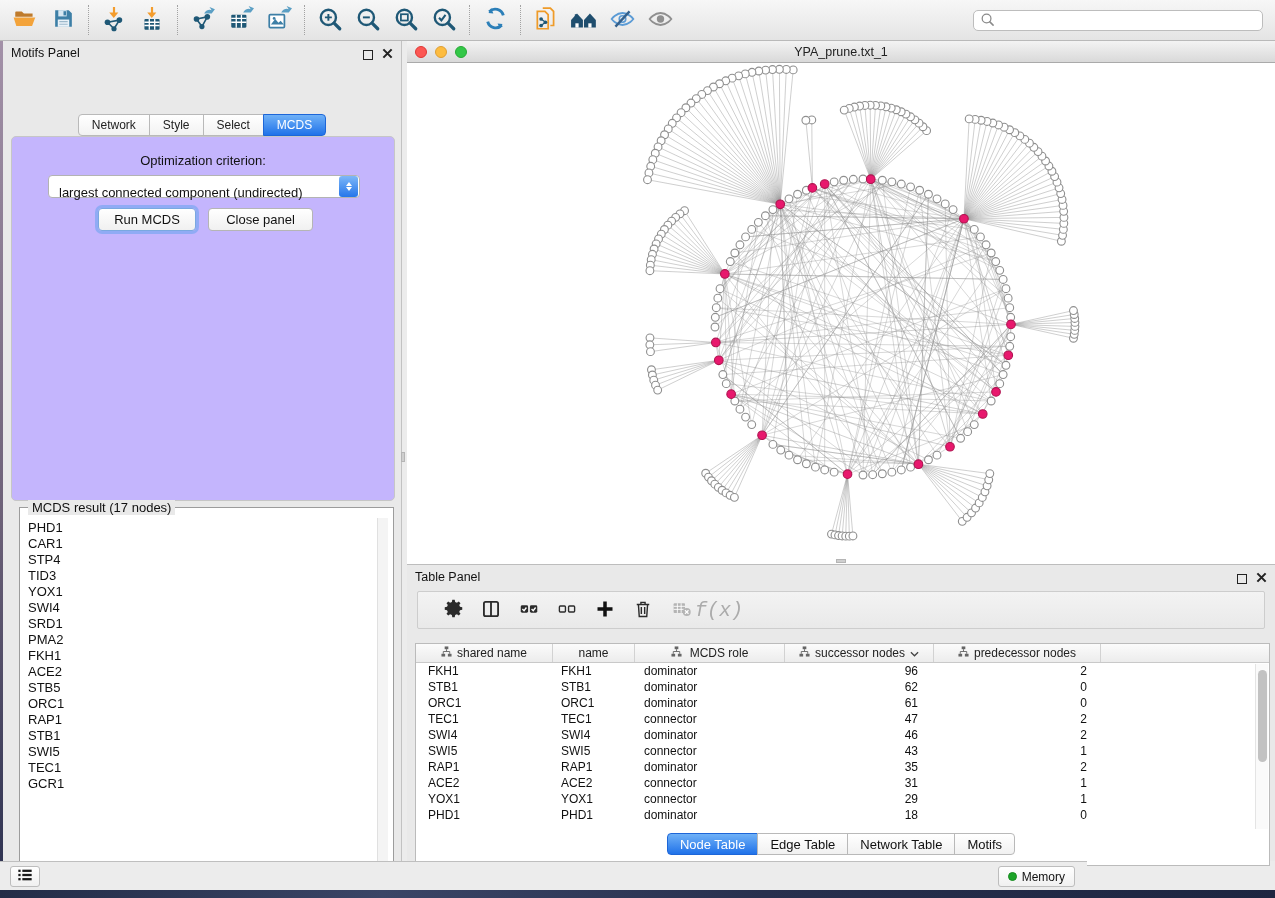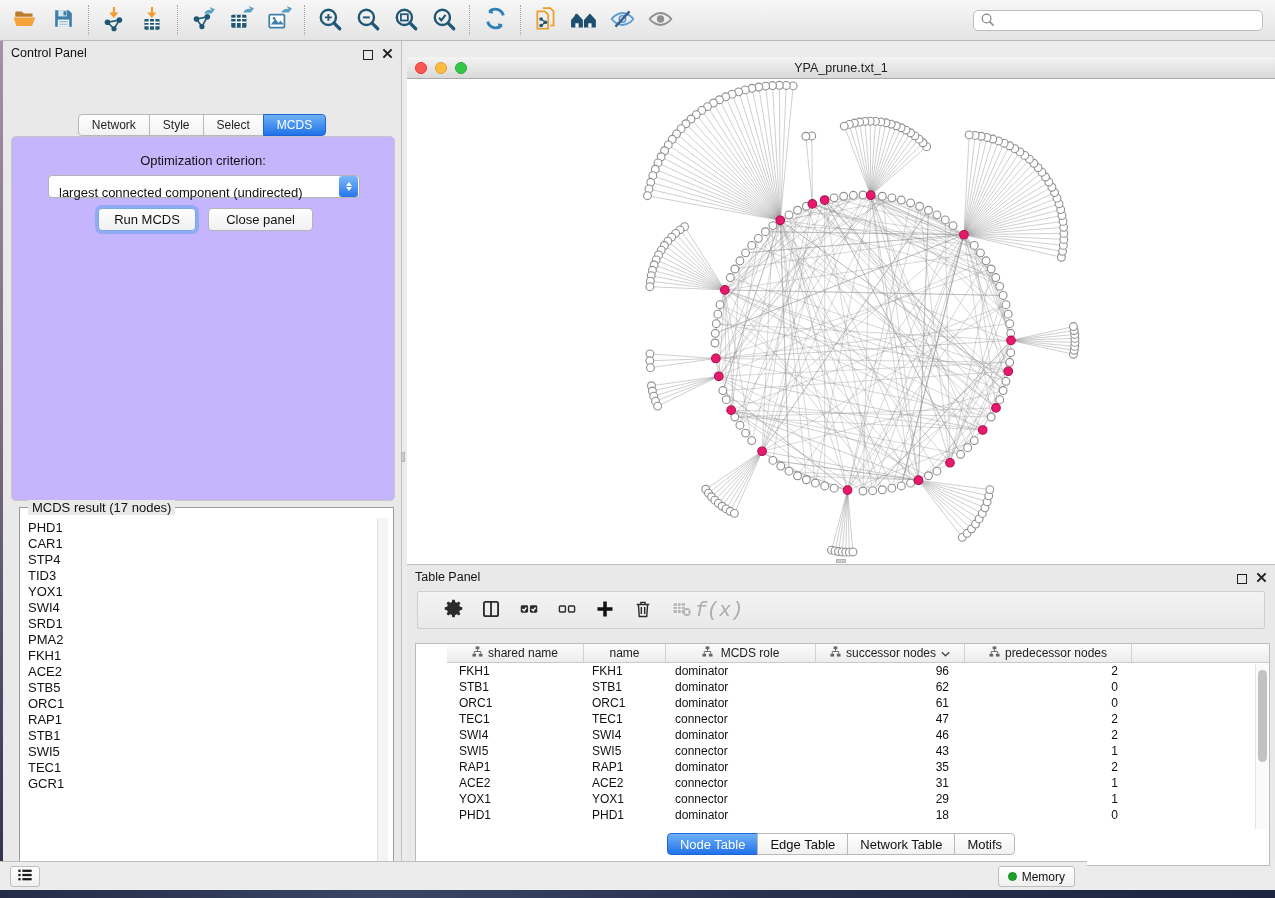--- a/index.html
+++ b/index.html
@@ -38,35 +38,35 @@
   .cp-btn{position:absolute;top:71px;height:23px;background:linear-gradient(#ffffff,#f0f0f0);border:1px solid #b5b5b5;border-radius:4px;font-size:13px;color:#111;display:flex;align-items:center;justify-content:center;font-family:inherit;}
   #run-btn{left:86px;width:98px;box-shadow:0 0 0 3px rgba(110,165,240,.6);border-color:#7aa8e0;}
   #closepanel-btn{left:196px;width:105px;}
   #mcds-fieldset{position:absolute;left:16px;top:466px;width:375px;height:372px;border:1px solid #9c9c9c;background:#fff;}
   #mcds-legend{position:absolute;left:8px;top:-8px;background:#e9e9e9;padding:0 4px;font-size:13px;color:#111;}
   #mcds-list{position:absolute;left:1px;top:10px;width:358px;height:355px;overflow:hidden;padding:2px 0 0 7px;}
   .mcds-item{font-size:13px;line-height:16px;color:#111;}
   #mcds-scroll{position:absolute;right:5px;top:10px;width:11px;height:355px;background:#f4f4f4;border-left:1px solid #e0e0e0;}
 
   
-  #network-panel{position:absolute;left:407px;top:57px;width:868px;height:661px;background:#fff;}
+  #network-panel{position:absolute;left:407px;top:41px;width:868px;height:661px;background:#fff;}
   #net-titlebar{position:absolute;left:0;top:0;width:100%;height:22px;background:linear-gradient(#f3f3f3,#d9d9d9);border-bottom:1px solid #aaa;display:flex;align-items:center;}
   .tl{width:12px;height:12px;border-radius:50%;margin-left:8px;}
   .tl.red{background:#fc5753;border:1px solid #df3734;}
   .tl.yellow{background:#fdbc40;border:1px solid #de9f34;}
   .tl.green{background:#33c748;border:1px solid #27aa35;}
   #net-title{position:absolute;left:0;width:100%;text-align:center;font-size:12.5px;color:#222;}
   #net-svg{position:absolute;left:0;top:22px;}
 
   
   #table-panel{position:absolute;left:407px;top:564px;width:868px;height:297px;background:#e9e9e9;border-top:1px solid #bdbdbd;}
   #tp-toolbar{position:absolute;left:10px;top:26px;width:848px;height:38px;background:linear-gradient(#f3f3f3,#e9e9e9);border:1px solid #cdcdcd;border-radius:2px;display:flex;align-items:center;padding-left:16px;gap:0;}
   .tp-ico{width:38px;height:30px;display:flex;align-items:center;justify-content:center;}
   .fx{font-family:Liberation Mono, monospace;font-style:italic;font-size:20px;color:#ababab;}
-  #node-table{position:absolute;left:8px;top:78px;width:855px;height:223px;background:#fff;border:1px solid #bbb;padding-left:31px;}
+  #node-table{position:absolute;left:8px;top:78px;width:855px;height:223px;background:#fff;border:1px solid #bbb;}
   #nt-head{display:flex;height:19px;background:linear-gradient(#fbfbfb,#ececec);border-bottom:1px solid #c9c9c9;}
   .th{position:relative;display:flex;align-items:center;justify-content:center;border-right:1px solid #d2d2d2;font-size:12px;color:#222;gap:5px;}
   .th .tree{position:static;}
   .c0{width:137px;}.c1{width:82px;}.c2{width:150px;gap:8px;}.c3{width:149px;}.c4{width:167px;}.cfill{flex:1;border-right:none;}
   .tr{display:flex;height:16px;align-items:center;}
   .td{font-size:12px;color:#111;white-space:nowrap;overflow:hidden;}
   .td.c0{padding-left:12px;}
   .td.c1{padding-left:8px;}
   .td.c2{padding-left:9px;}
   .td.c3{text-align:right;padding-right:16px;}
@@ -229,21 +229,21 @@
           <path d="M15.8 15.8L21 21" stroke="#8a8a8a" stroke-width="2.4" stroke-linecap="round"></path>
         </svg></span>
     <input placeholder="" style="">
   </div>
 </div>
 
 <div id="left-strip"></div>
 
 <div id="control-panel">
   <div class="panel-head">
-    <span class="panel-title">Control Panel</span>
+    <span class="panel-title">Motifs Panel</span>
     <span class="panel-head-icons">
       <span class="float-box"></span>
       <span><svg width="11" height="11" viewBox="0 0 12 12">
             <path d="M1.5 1.5l9 9M10.5 1.5l-9 9" stroke="#222" stroke-width="2.3"></path>
           </svg></span>
     </span>
   </div>
   <div class="cp-tabs">
     <span class="cp-tab">Network</span>
     <span class="cp-tab">Style</span>

